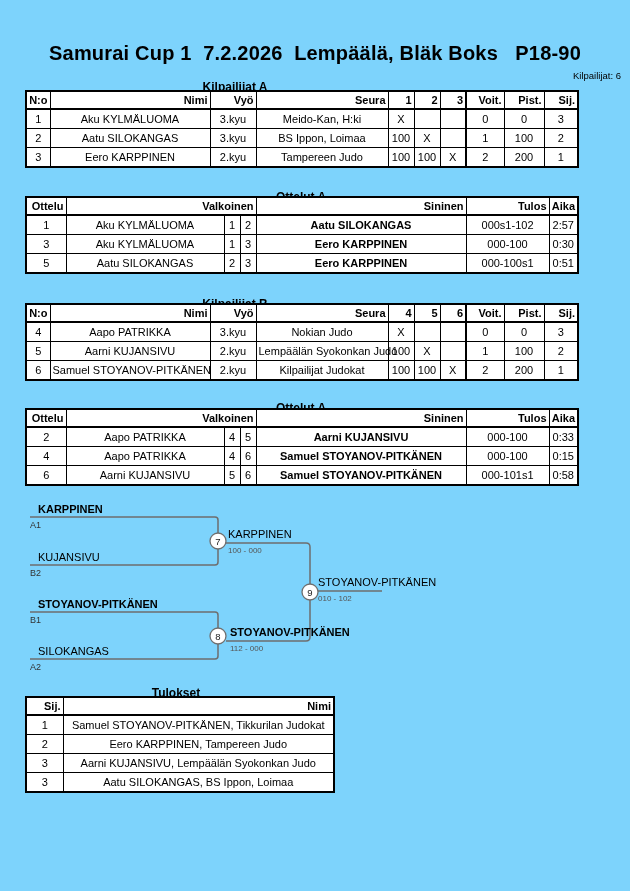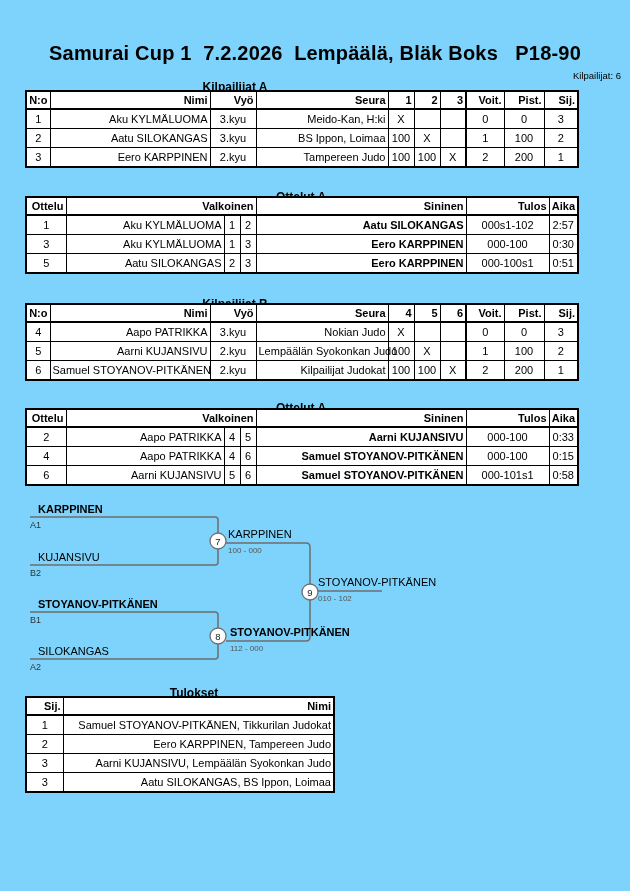--- a/index.html
+++ b/index.html
@@ -7,21 +7,21 @@
         font-family:"Liberation Sans", sans-serif;color:#000;}
   .main-title{position:absolute;top:42px;left:0;width:630px;text-align:center;
               font-size:20px;font-weight:bold;white-space:pre;letter-spacing:0.2px;}
   .note{position:absolute;top:70px;right:9px;font-size:9.5px;}
   .sec-title{position:absolute;font-weight:bold;font-size:12px;text-align:center;margin-top:12px;}
   table.tbl{position:absolute;border-collapse:collapse;table-layout:fixed;
             font-size:11px;background:#fff;border:2px solid #000;}
   table.tbl th, table.tbl td{border:1px solid #000;padding:0 2px;white-space:nowrap;
             height:18px;line-height:1.1;vertical-align:middle;}
   table.tbl th{height:16px;border-bottom:2px solid #000;font-weight:bold;text-align:right;}
-  td.l{text-align:right;padding-left:4px;}
+  td.l{text-align:center;padding-left:4px;}
   td.c, th.c{text-align:center;}
   .b{font-weight:bold;}
   .thickl{border-left:2px solid #000 !important;}
   svg text{font-family:"Liberation Sans", sans-serif;}
   .br-name{font-size:11px;fill:#000;}
   .br-name-b{font-size:11px;font-weight:bold;fill:#000;}
   .br-code{font-size:9px;fill:#333;}
   .br-score{font-size:8px;fill:#555;}
   .br-num{font-size:9.5px;fill:#222;}
 </style>
@@ -297,21 +297,21 @@
     <g>
       <circle cx="218" cy="541" r="8" fill="#fff" stroke="#6e6e6e" stroke-width="1.3"></circle>
       <circle cx="218" cy="636" r="8" fill="#fff" stroke="#6e6e6e" stroke-width="1.3"></circle>
       <circle cx="310" cy="592" r="8" fill="#fff" stroke="#6e6e6e" stroke-width="1.3"></circle>
       <text class="br-num" x="218" y="544.5" text-anchor="middle">7</text>
       <text class="br-num" x="218" y="639.5" text-anchor="middle">8</text>
       <text class="br-num" x="310" y="595.5" text-anchor="middle">9</text>
     </g>
   </svg>
 
-  <div class="sec-title" style="left:40px;top:674px;width:308px;">Tulokset</div>
+  <div class="sec-title" style="left:22px;top:674px;width:308px;">Tulokset</div>
   <table class="tbl" style="left:25px;top:696px;width:308px;">
     <colgroup>
         <col style="width:37px">
         <col style="width:271px">
       </colgroup>
     <thead>
         <tr>
       <th>Sij.</th>
       <th>Nimi</th>
     </tr>

